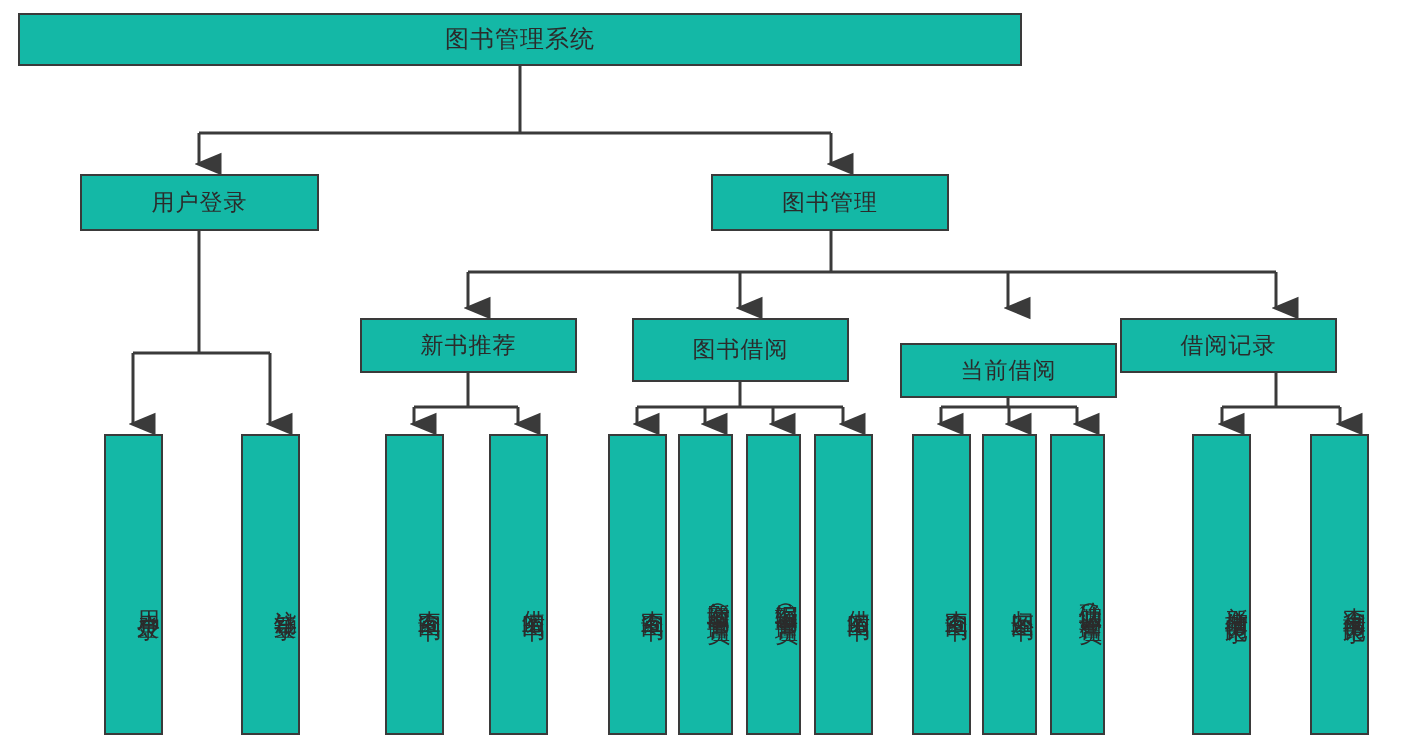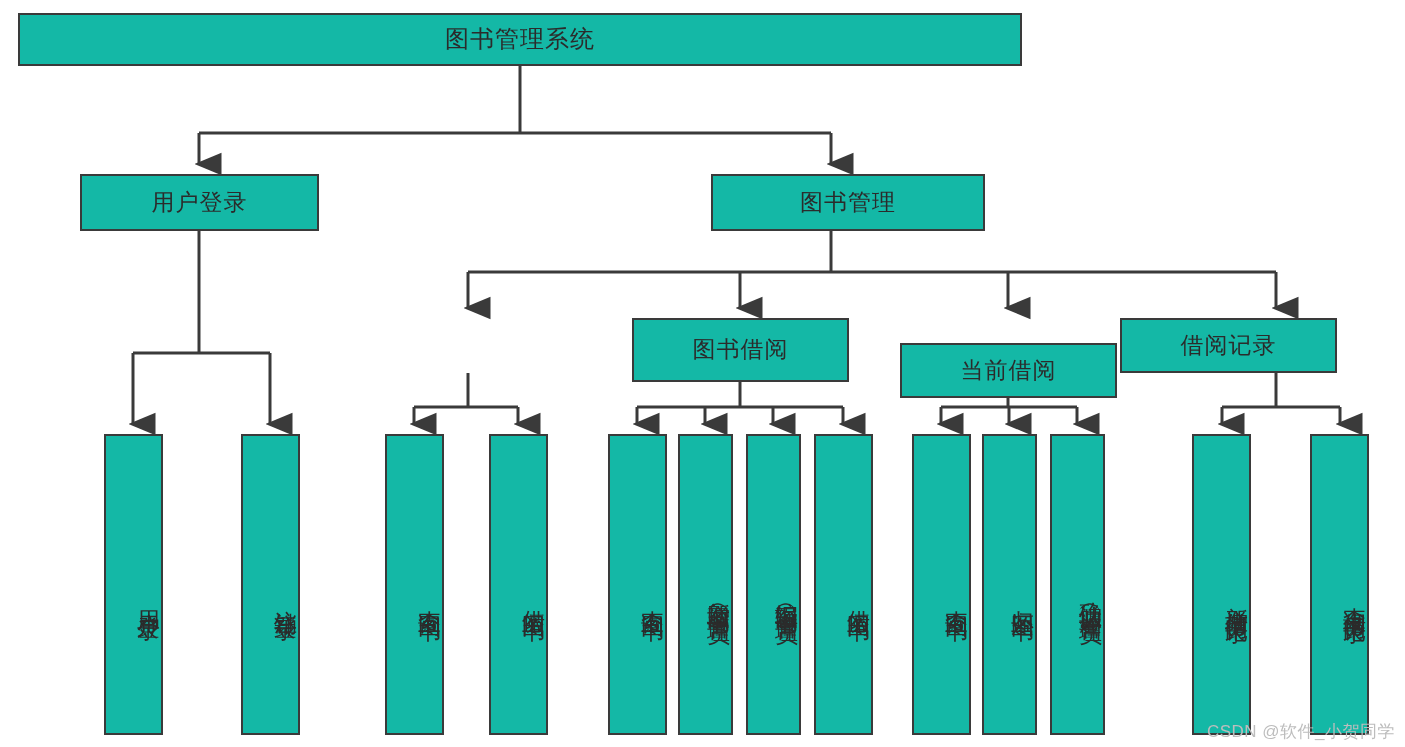--- a/index.html
+++ b/index.html
@@ -127,24 +127,27 @@
     </g>
   </svg>
 
   <div class="node horiz root" style="left:18px; top:13px; width:1004px; height:53px;">
     <span>图书管理系统</span>
   </div>
 
   <div class="node horiz" style="left:80px; top:174px; width:239px; height:57px;">
     <span>用户登录</span>
   </div>
-  <div class="node horiz" style="left:711px; top:174px; width:274px; height:57px;">
+  <div class="node horiz" style="left:711px; top:174px; width:238px; height:57px;">
     <span>图书管理</span>
   </div>
 
+  <div class="node horiz" style="left:360px; top:318px; width:217px; height:55px;">
+    <span>新书推荐</span>
+  </div>
   <div class="node horiz" style="left:632px; top:318px; width:217px; height:64px;">
     <span>图书借阅</span>
   </div>
   <div class="node horiz" style="left:900px; top:318px; width:217px; height:55px;margin-top:25px;">
     <span>当前借阅</span>
   </div>
   <div class="node horiz" style="left:1120px; top:318px; width:217px; height:55px;">
     <span>借阅记录</span>
   </div>
 
@@ -185,14 +188,13 @@
     <span class="vtext">确认归还（管理员）</span>
   </div>
 
   <div class="node vert" style="left:1192px; top:434px; width:59px; height:301px;">
     <span class="vtext">新增借阅记录</span>
   </div>
   <div class="node vert" style="left:1310px; top:434px; width:59px; height:301px;">
     <span class="vtext">查询借阅记录</span>
   </div>
 
-  <div id="watermark">CSDN @软件_小贺同学</div>
 </div>
 
 </body></html>

